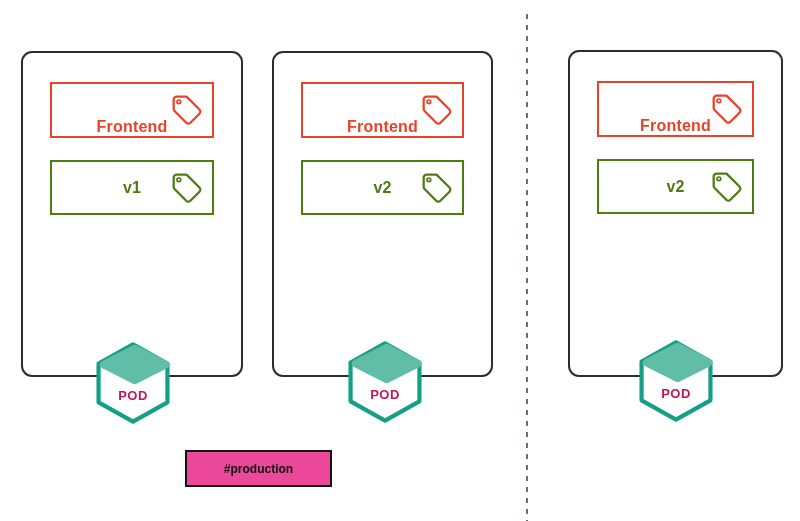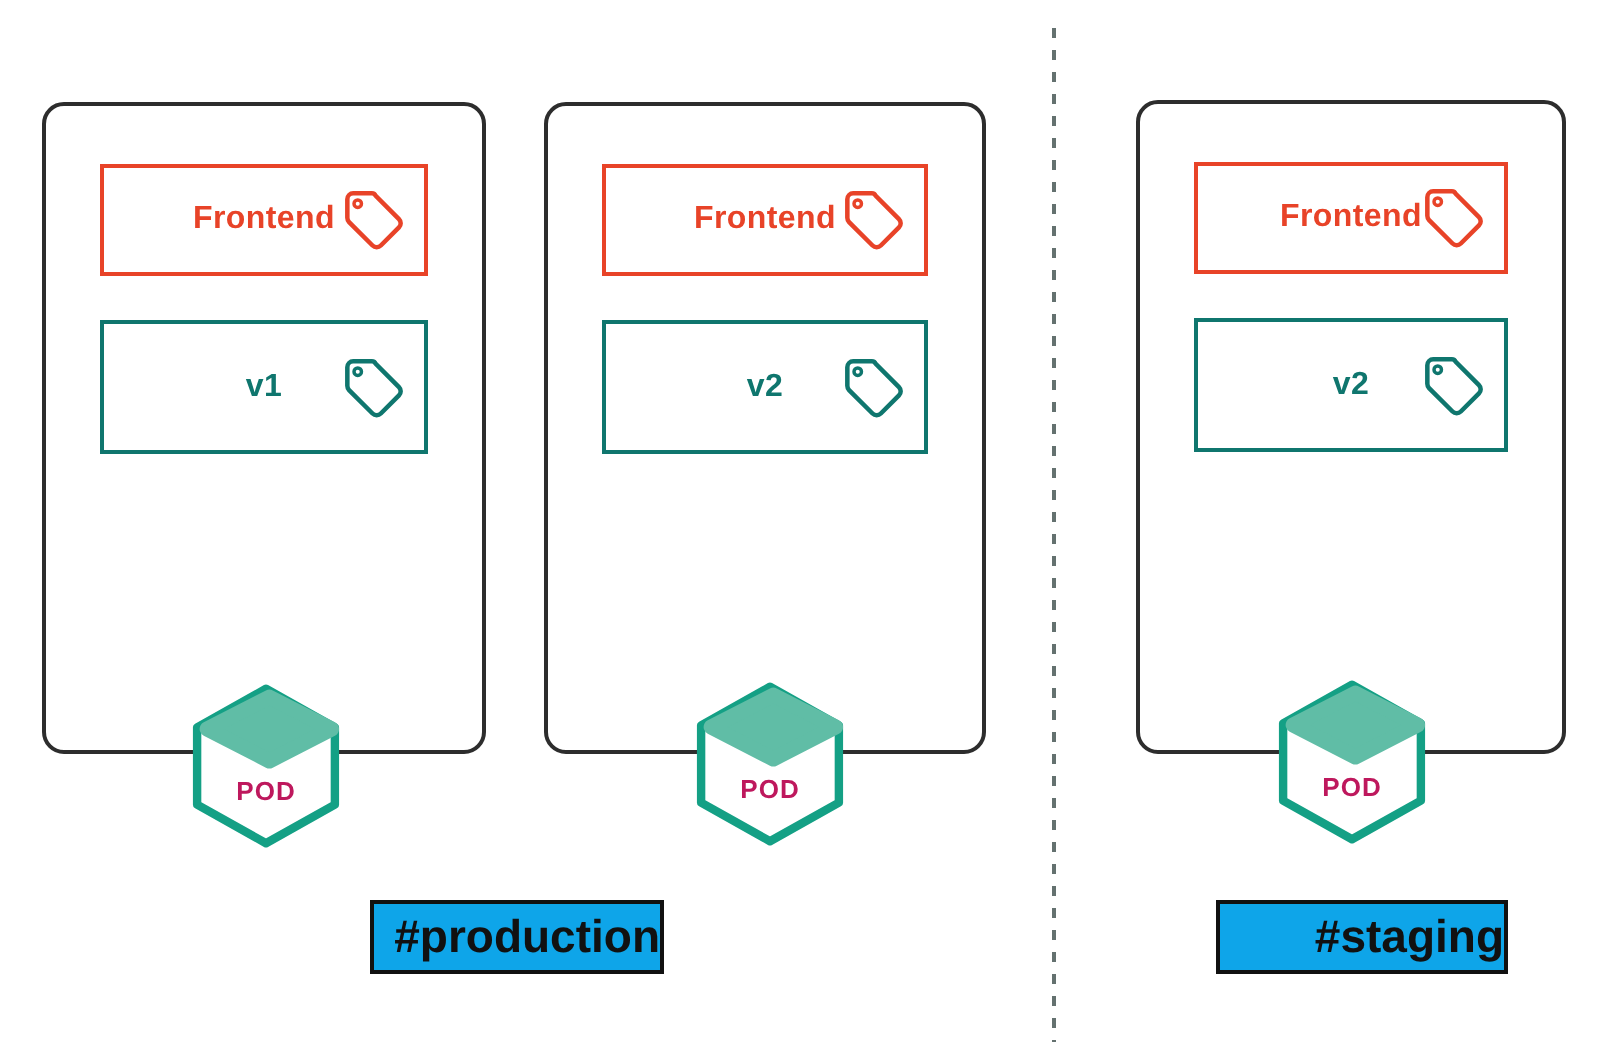--- a/index.html
+++ b/index.html
@@ -28,22 +28,22 @@
     position: absolute;
     left: 27px;
     right: 27px;
     box-sizing: border-box;
     border: 2px solid currentColor;
     background: #ffffff;
     display: flex;
     align-items: center;
     justify-content: center;
   }
-  .label-box.app { top:29px;  height:56px; color:#e84328; }
-  .label-box.ver { top:107px; height:67px; color:#0f766e; }
+  .label-box.app { top:29px;  height:56px; color:#e84328;align-items:flex-end; }
+  .label-box.ver { top:107px; height:55px; color:#4d7c0f; }
   .label-text {
     font-size: 16px;
     font-weight: bold;
     color: currentColor;
     letter-spacing: 0.2px;
   }
   .tag-icon {
     position: absolute;
     right: 9px;
     top: 50%;
@@ -69,25 +69,25 @@
     color: #be185d;
   }
 
   
   .env-label {
     position: absolute;
     top: 450px;
     height: 37px;
     box-sizing: border-box;
     border: 2px solid #111111;
-    background: #0ea5e9;
+    background: #ec4899;
     display: flex;
     align-items: center;
-    justify-content: flex-end;
-    font-size: 23px;
+    justify-content: center;
+    font-size: 12px;
     font-weight: bold;
     color: #111111;
   }
   .env-production { left:185px; width:147px; }
   .env-staging   { left:608px; width:146px; }
 
   
   .divider {
     position: absolute;
     left: 526px;
@@ -179,17 +179,14 @@
       <path d="M52 9 L89 28 L52 47 L15 28 Z" fill="#60bda6" stroke="#60bda6" stroke-width="9" stroke-linejoin="round"></path>
     </svg>
     <span class="hex-caption">POD</span>
   </div>
 
   <div class="divider"></div>
 
   <div class="env-label env-production">
     <span>#production</span>
   </div>
-  <div class="env-label env-staging">
-    <span>#staging</span>
-  </div>
 
 </div>
 
 </body></html>

